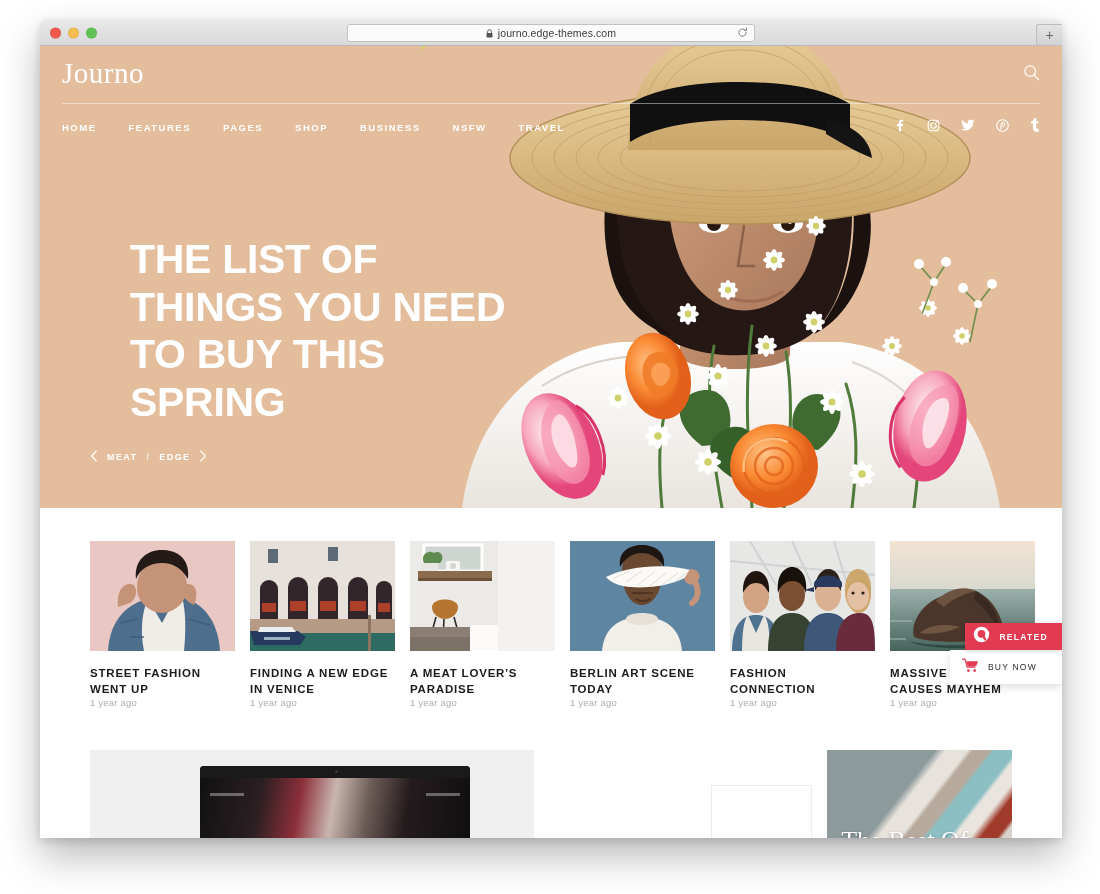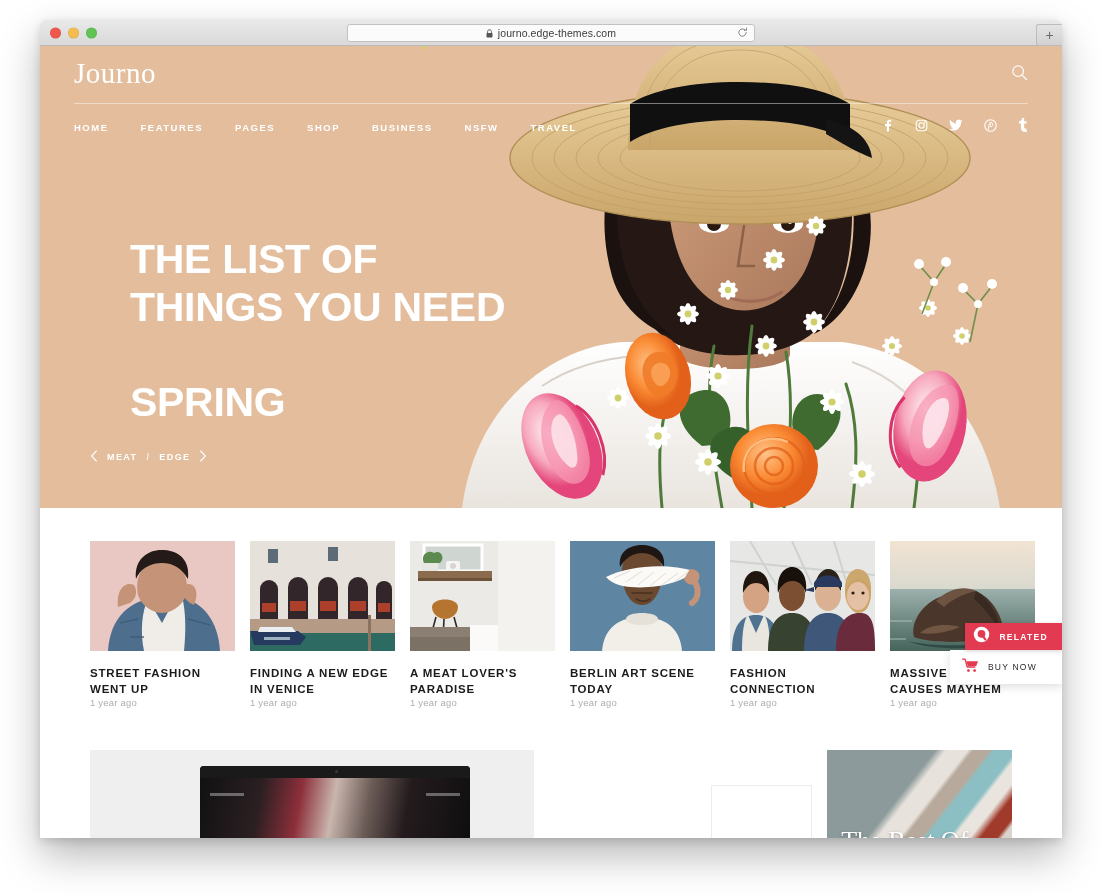--- a/index.html
+++ b/index.html
@@ -114,21 +114,21 @@
     top: 0;
     width: 640px;
     height: 462px;
     overflow: hidden;
   }
 
   .site-header {
     position: absolute;
     left: 0; top: 0; right: 0;
     z-index: 20;
-    padding: 0 34px;
+    padding: 0 22px;
   }
 
   .header-top {
     height: 58px;
     display: flex;
     align-items: center;
     justify-content: space-between;
     border-bottom: 1px solid rgba(255,255,255,.45);
   }
 
@@ -678,21 +678,21 @@
                 </svg>
             </a>
           </nav>
         </div>
       </header>
 
       <div class="hero-content">
         <h1 class="hero-title">
           <span>THE LIST OF</span><br>
           <span>THINGS YOU NEED</span><br>
-          <br>
+          <span>TO BUY THIS</span><br>
           <span>SPRING</span>
         </h1>
 
         <div class="hero-nav">
           <span class="chev">
             <svg width="8" height="12" viewBox="0 0 8 12">
                 <path d="M6.4 1 L1.6 6 L6.4 11" fill="none" stroke="#fff" stroke-width="1.1" stroke-linecap="round" stroke-linejoin="round"></path>
               </svg>
           </span>
           <span>MEAT</span>

